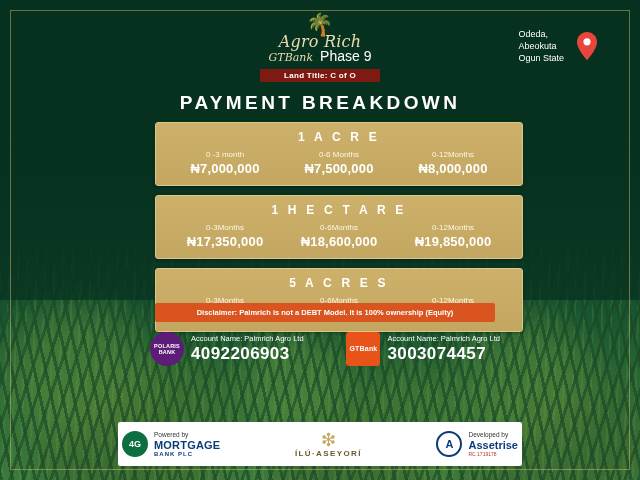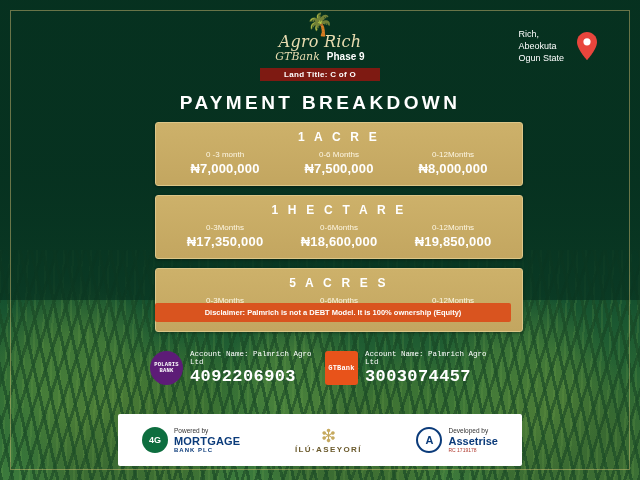--- a/index.html
+++ b/index.html
@@ -89,22 +89,22 @@
   .logo-sub {
     font-family: "DejaVu Serif", serif;
     font-style: italic;
     font-size: 11px;
     color: #e9dcb0;
     line-height: 13px;
   }
   .logo-sub .phase {
     font-family: "Liberation Sans", sans-serif;
     font-style: normal;
-    font-weight: bold;
-    font-size: 10px;
+    font-weight: normal;
+    font-size: 14px;
     color: #ffffff;
     margin-left: 7px;
   }
   .land-title {
     display: inline-block;
     margin-top: 3px;
     background: #7e1a12;
     color: #ffffff;
     font-size: 8px;
     font-weight: bold;
@@ -189,33 +189,32 @@
   .disclaimer {
     position: absolute;
     top: 303px;
     left: 155px;
     width: 332px;
     background: #d9541f;
     color: #ffffff;
     font-size: 7.5px;
     font-weight: bold;
     text-align: center;
-    padding: 5px 12px;
+    padding: 5px 4px;
     border-radius: 2px;
   }
 
   
   .banks {
     position: absolute;
-    top: 350px;
+    top: 332px;
     left: 150px;
     width: 350px;
     display: flex;
-    justify-content: flex-end;
-    font-family: Liberation Mono, monospace;
+    justify-content: space-between;
   }
   .bank {
     display: flex;
     align-items: center;
     gap: 7px;
   }
   .bank-logo {
     width: 34px;
     height: 34px;
     border-radius: 50%;
@@ -247,27 +246,27 @@
     font-weight: bold;
     letter-spacing: 0.4px;
   }
 
   
   .footer {
     position: absolute;
     left: 118px;
     right: 118px;
     bottom: 14px;
-    height: 52px;
+    height: 44px;
     background: #ffffff;
     border-radius: 2px;
     display: flex;
     align-items: center;
     justify-content: space-between;
-    padding: 0 24px;
+    padding: 0 4px;
     box-sizing: border-box;
   }
   .f-item {
     display: flex;
     align-items: center;
     gap: 6px;
   }
   .f-caption {
     font-size: 6.5px;
     color: #333333;
@@ -338,21 +337,21 @@
     <div class="logo-block">
       <div class="palm-glyph">🌴</div>
       <div class="logo-main">Agro Rich</div>
       <div class="logo-sub">
         <span>GTBank</span><span class="phase">Phase 9</span>
       </div>
       <div class="land-title">Land Title: C of O</div>
     </div>
 
     <div class="location">
-      <div>Rich,</div>
+      <div>Odeda,</div>
       <div>Abeokuta</div>
       <div>Ogun State</div>
       <svg class="pin" viewBox="0 0 22 28">
         <path d="M11 0C5.5 0 1 4.4 1 9.9 1 17.3 11 28 11 28s10-10.7 10-18.1C21 4.4 16.5 0 11 0z" fill="#e8453c"></path>
         <circle cx="11" cy="9.8" r="3.6" fill="#ffffff"></circle>
       </svg>
     </div>
   </div>
 
   <div class="main-title">PAYMENT BREAKDOWN</div>

